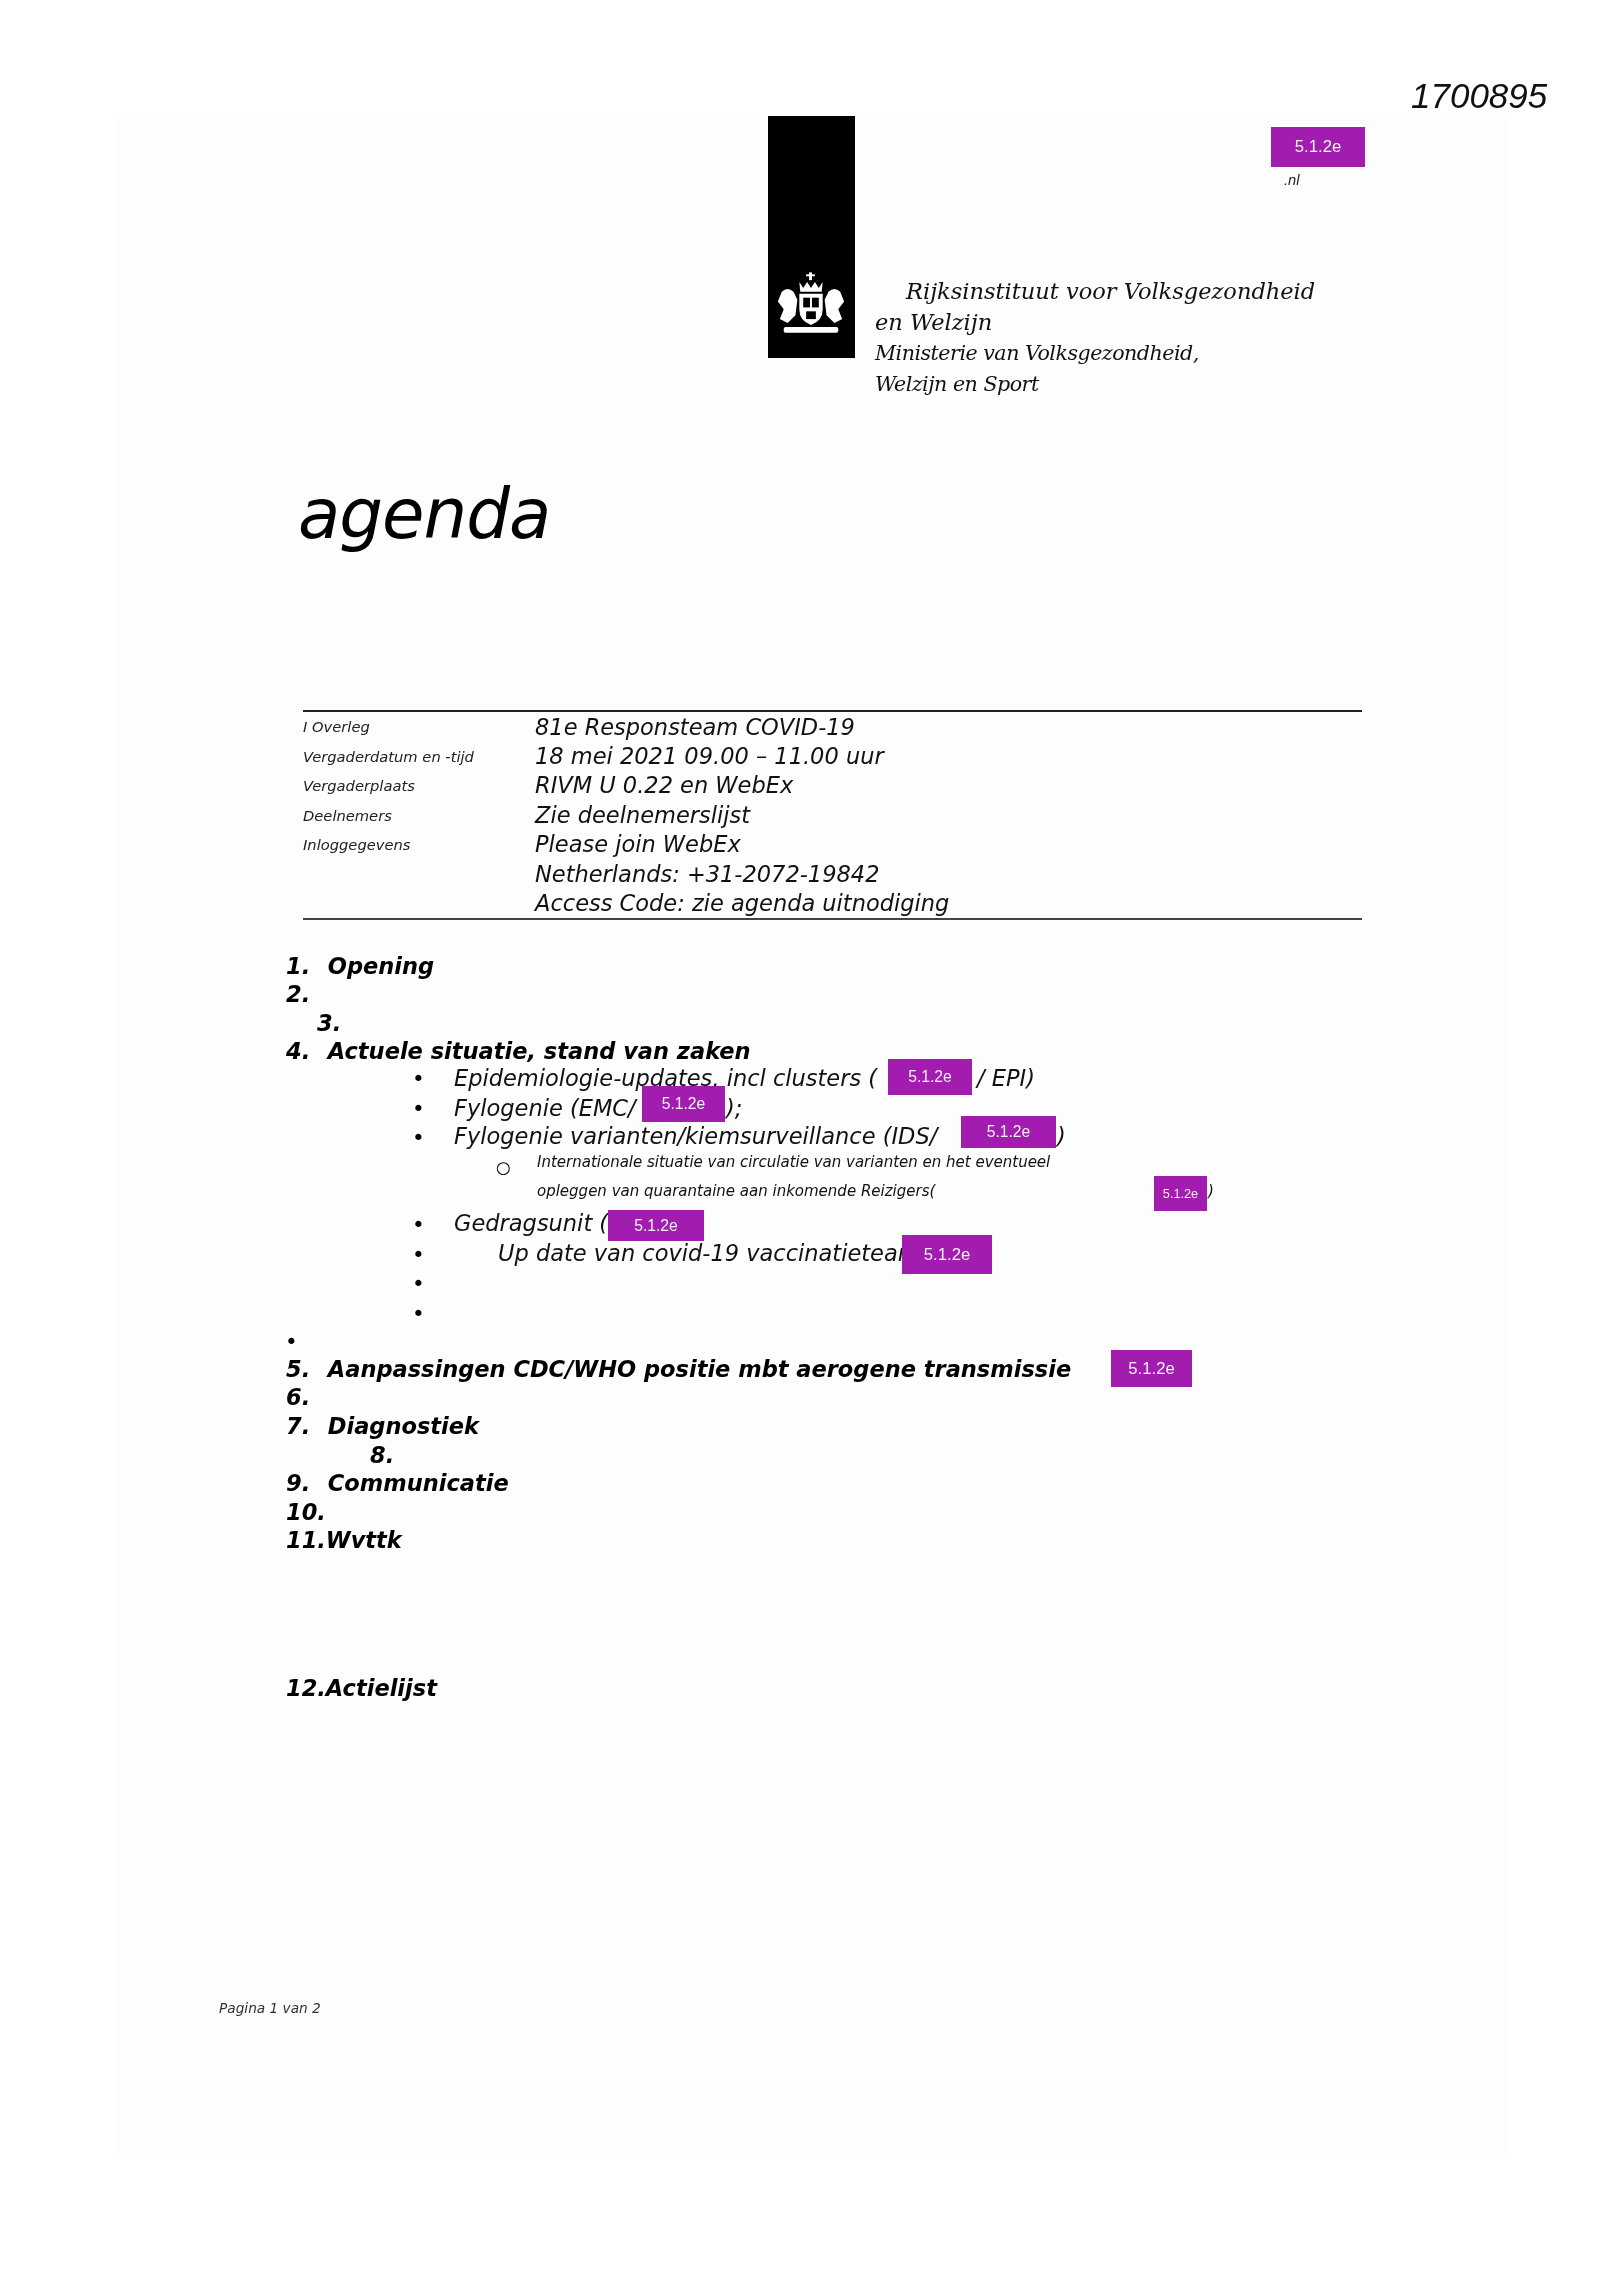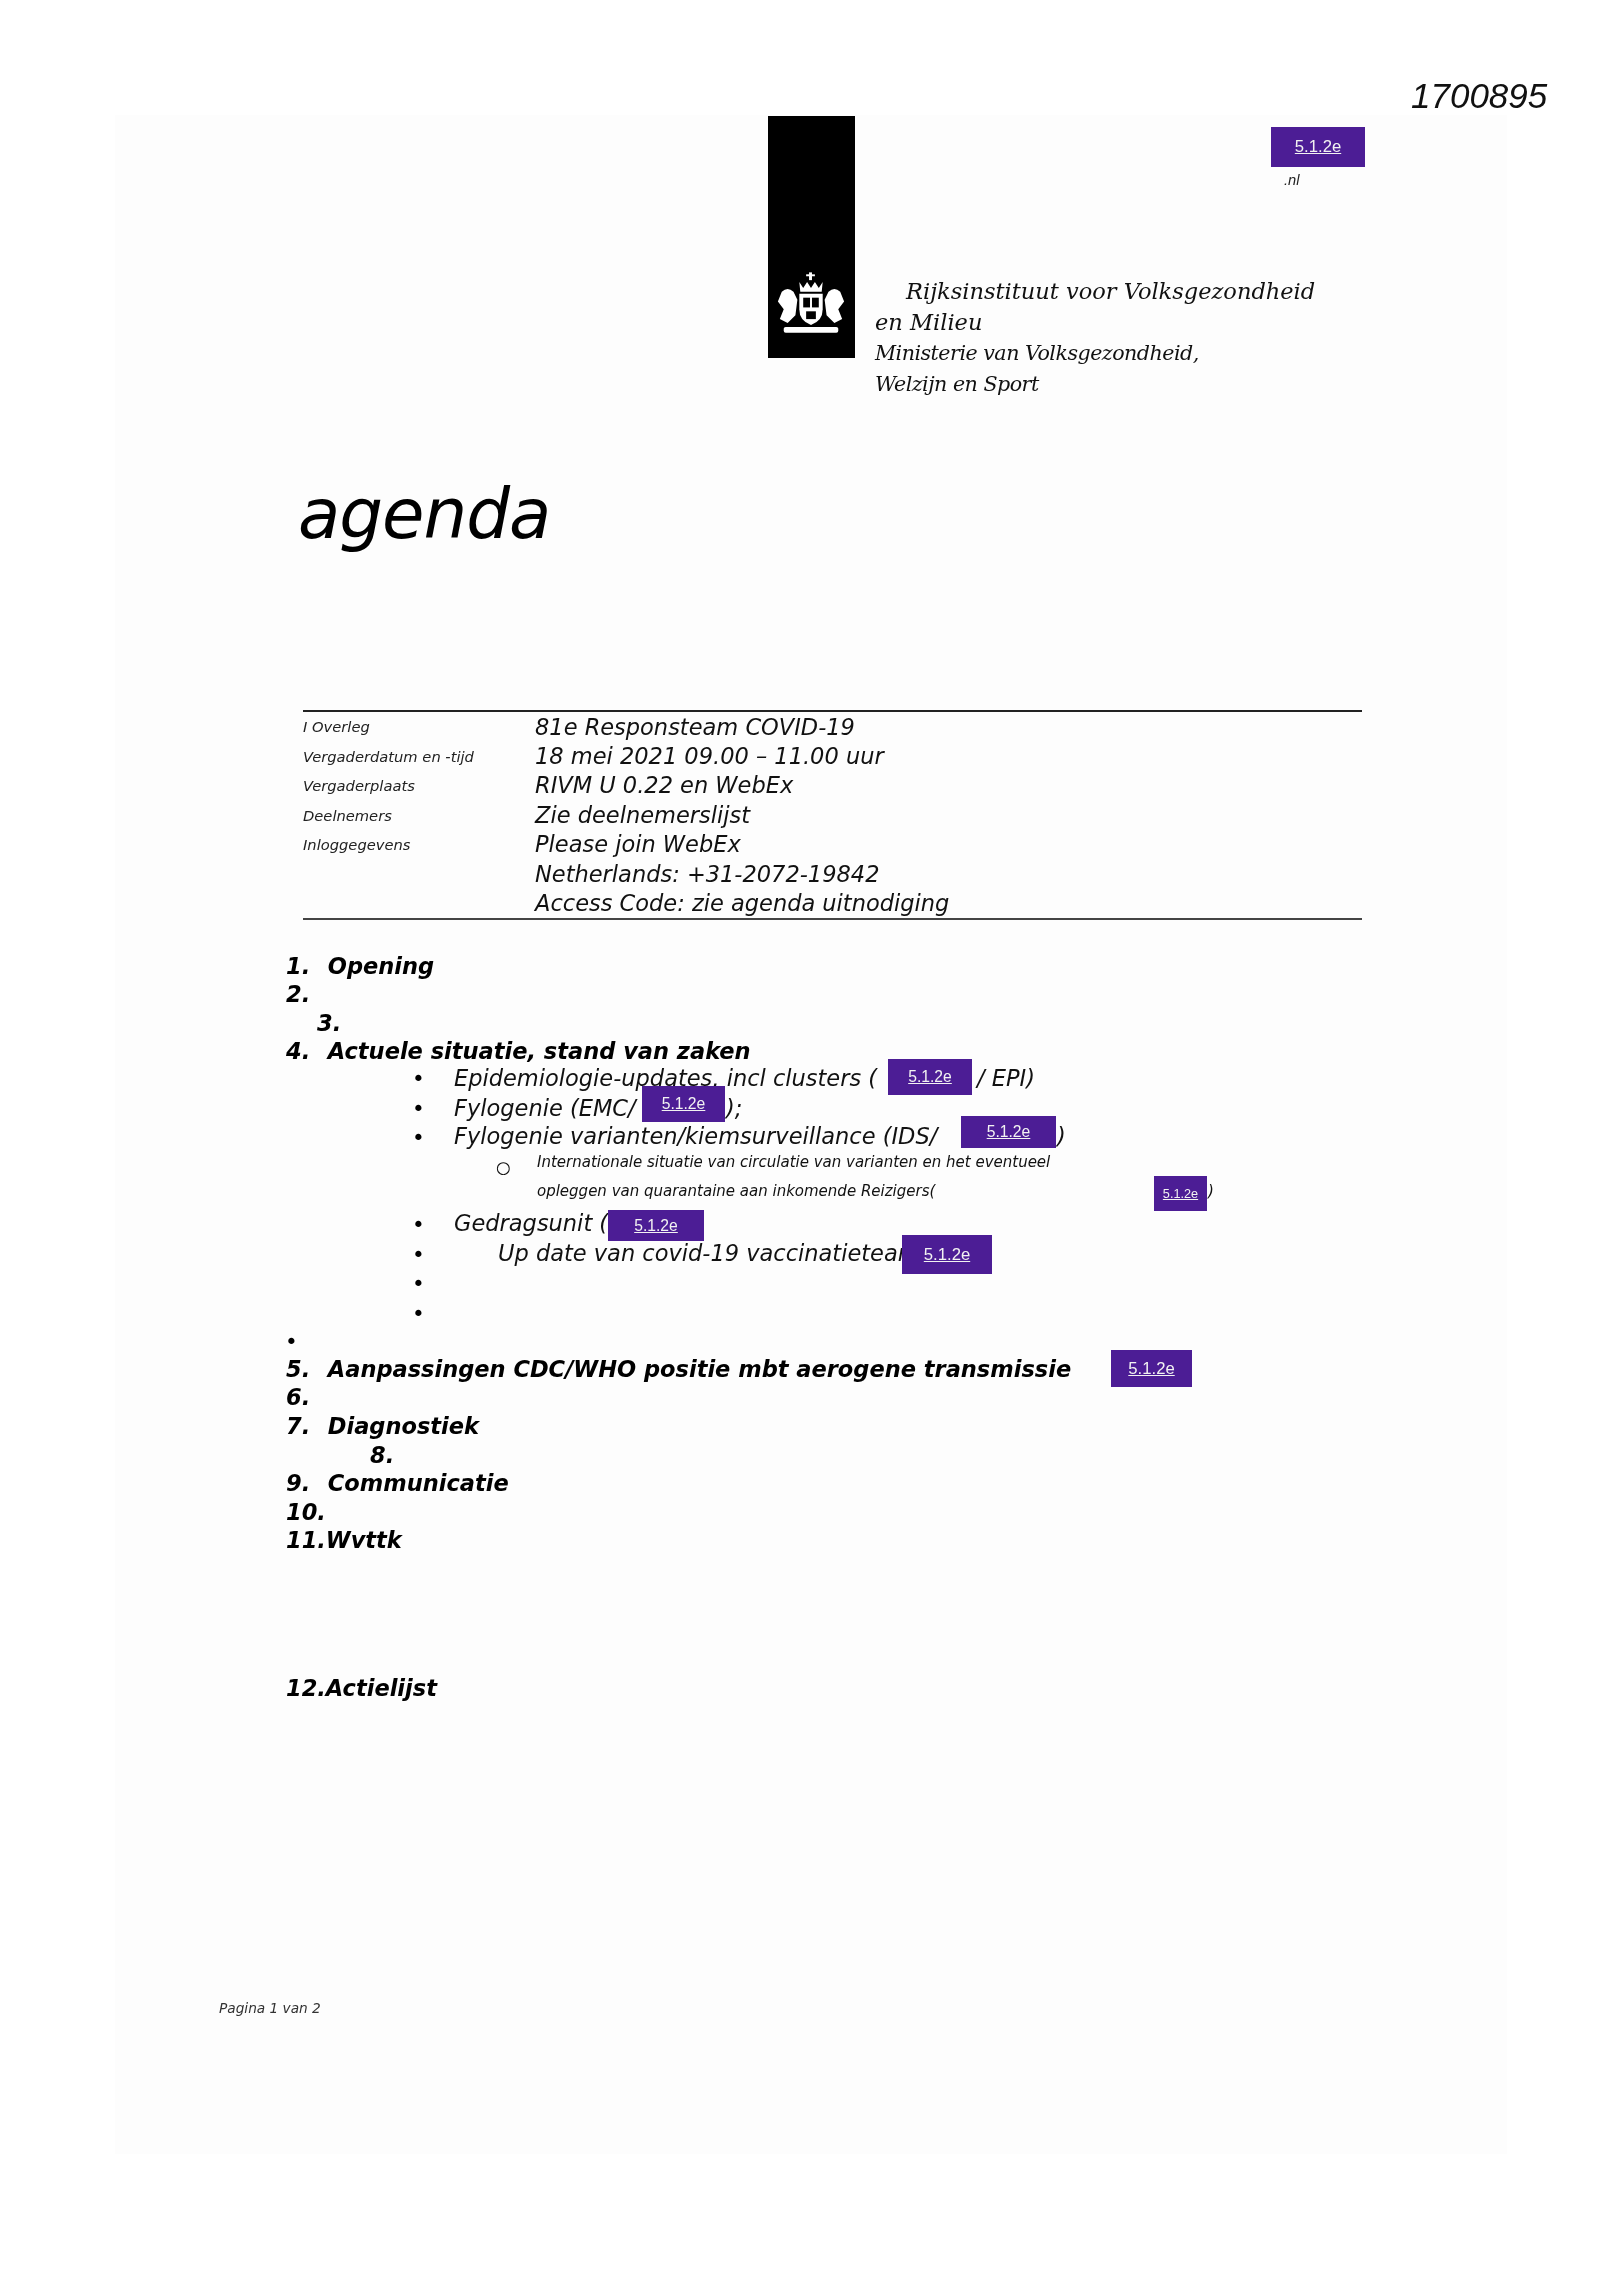--- a/index.html
+++ b/index.html
@@ -1,20 +1,20 @@
 <!DOCTYPE html>
 <html><head>
 <meta charset="utf-8">
 <style>
   html, body { margin:0; padding:0; }
   body { width:1621px; height:2292px; background:#ffffff; position:relative; overflow:hidden; color:#111; }
   .abs { position:absolute; white-space:nowrap;font-style:italic; }
   .page-tint { position:absolute; left:115px; top:115px; width:1392px; height:2039px; background:#fdfdfd; }
   .docnum { font-family:"Liberation Sans", sans-serif; font-size:35px; color:#111; }
-  .redact { position:absolute; background:#4c1d95; color:#f2f2f2; font-family:"Liberation Sans", sans-serif; display:flex; align-items:center; justify-content:center;text-decoration:underline; }
+  .redact { position:absolute; background:#a21caf; color:#f2f2f2; font-family:"Liberation Sans", sans-serif; display:flex; align-items:center; justify-content:center; }
   .nl { font-family:"Liberation Sans", sans-serif; font-size:14.7px; color:#222; }
   .logo-bar { position:absolute; left:768px; top:116px; width:87px; height:242px; background:#000; }
   .crest { position:absolute; left:774px; top:270px; width:74px; height:69px; }
   .org { font-family:"DejaVu Serif", serif; font-size:22.5px; color:#111; line-height:30px; }
   .org-i { font-family:"DejaVu Serif", serif; font-style:italic; font-size:20.6px; color:#111; line-height:30px; letter-spacing:-0.5px; }
   .title { font-family:"DejaVu Sans", sans-serif; font-size:69px; color:#000; letter-spacing:-1px; }
   .rule { position:absolute; left:303px; width:1059px; background:#222; }
   .meta-label { font-family:"DejaVu Sans", sans-serif; font-size:14.7px; color:#222; }
   .meta-value { font-family:"DejaVu Sans", sans-serif; font-size:22.5px; color:#111; }
   .item { font-family:"DejaVu Sans", sans-serif; font-weight:bold; font-size:22.5px; color:#000; }
@@ -45,21 +45,21 @@
     <path d="M68 22 Q62 16 56 22 L52 30 L54 46 L62 54 L70 50 L66 40 L72 32 Z"></path>
     <rect x="10" y="58" width="56" height="6" rx="2"></rect>
   </g>
   <g fill="#000">
     <rect x="30" y="28" width="7" height="10"></rect>
     <rect x="39" y="28" width="7" height="10"></rect>
     <rect x="33" y="42" width="10" height="8"></rect>
   </g>
 </svg>
 <div class="abs org" style="left:875px; top:276px;margin-left:31px;">Rijksinstituut voor Volksgezondheid</div>
-<div class="abs org" style="left:875px; top:307px;">en Milieu</div>
+<div class="abs org" style="left:875px; top:307px;">en Welzijn</div>
 <div class="abs org-i" style="left:875px; top:338px;">Ministerie van Volksgezondheid,</div>
 <div class="abs org-i" style="left:875px; top:369px;">Welzijn en Sport</div>
 
 <div class="abs title" style="left:298px; top:474px;">agenda</div>
 
 <div class="rule" style="top:710px; height:2px;"></div>
 <div>
   <div class="abs meta-label" style="left:303px; top:718px;">I Overleg</div>
   <div class="abs meta-value" style="left:535px; top:714px;">81e Responsteam COVID-19</div>
 

